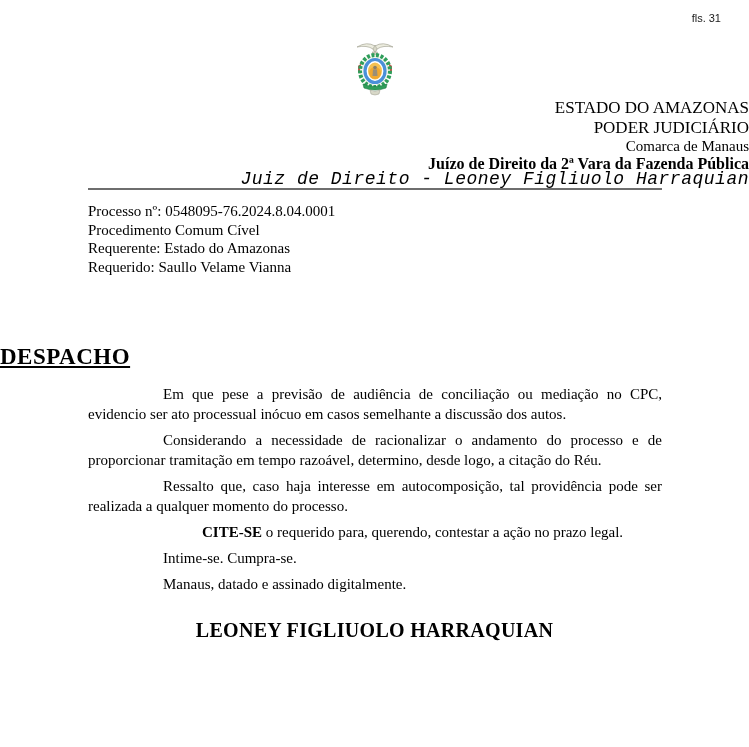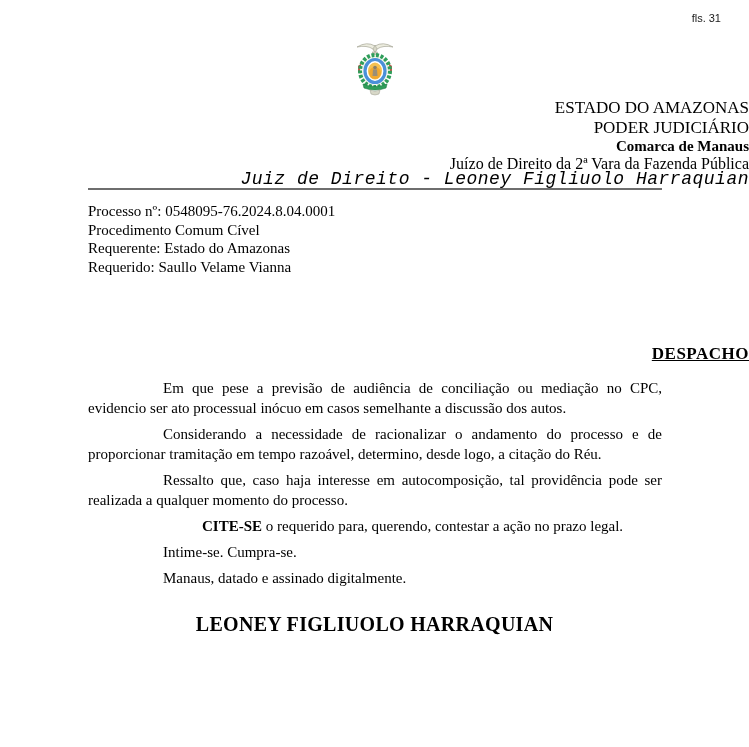--- a/index.html
+++ b/index.html
@@ -29,44 +29,44 @@
     text-align: right;
   }
   .emblem {
     display: block;
     margin: 0 auto 2px auto;
     width: 50px;
     height: 56px;
   }
   .hl1 { font-size: 17px; line-height: 20px; }
   .hl2 { font-size: 17px; line-height: 19px; }
-  .hl3 { font-size: 15px; line-height: 18px; font-weight: bold; }
-  .hl4 { font-size: 16px; line-height: 17px; }
+  .hl3 { font-size: 15px; line-height: 18px; }
+  .hl4 { font-size: 16px; line-height: 17px; font-weight: bold; }
   .judge-line {
     font-family: "Liberation Mono", monospace;
     font-size: 18px;
     line-height: 15px;
     color: #000000;
     letter-spacing: 0.5px;
     font-style: italic;
   }
   .header-rule {
     border: none;
     border-top: 2px solid #6e6e6e;
     margin: 1px 87px 0 88px;
   }
   .case-info {
     margin: 12px 87px 0 88px;
     font-size: 15px;
     line-height: 18.5px;
   }
   .doc-title {
     margin-top: 68px;
-    text-align: right;
-    font-size: 17px;
+    text-align: left;
+    font-size: 23px;
     font-weight: bold;
     letter-spacing: 0.5px;
   }
   .doc-title span {
     text-decoration: underline;
   }
   .doc-body {
     margin: 14px 87px 0 88px;
     font-size: 15px;
     line-height: 20px;

